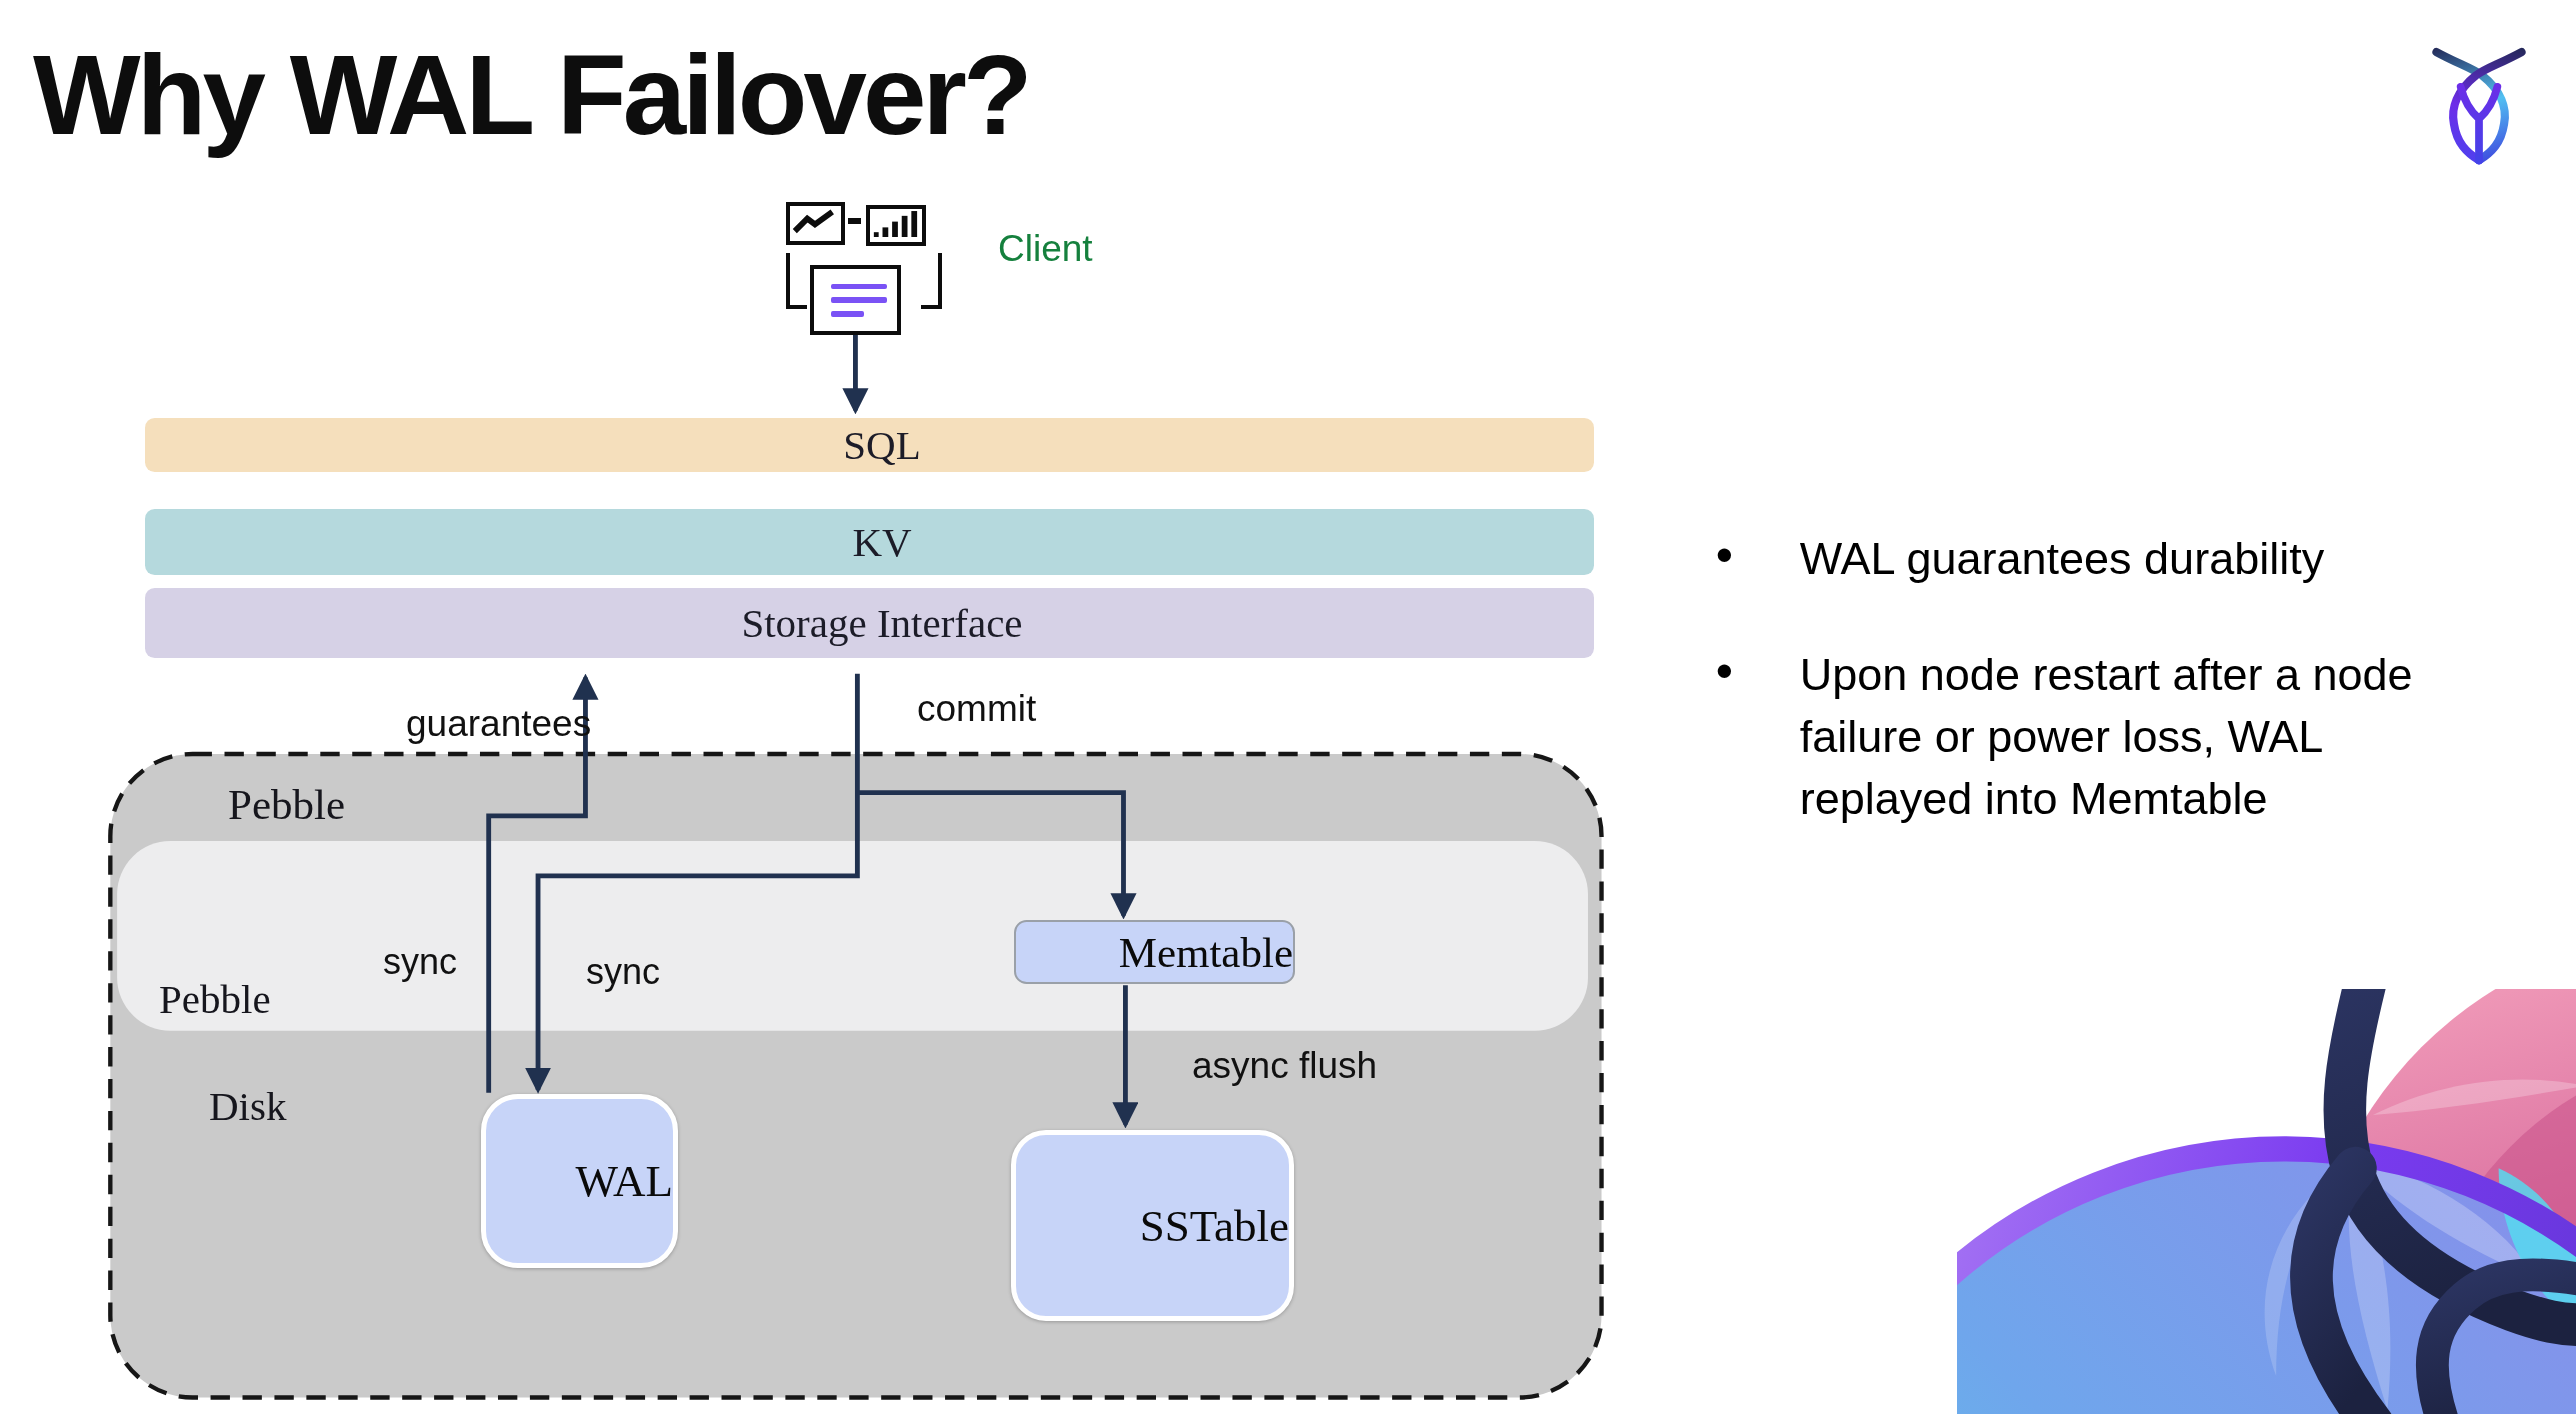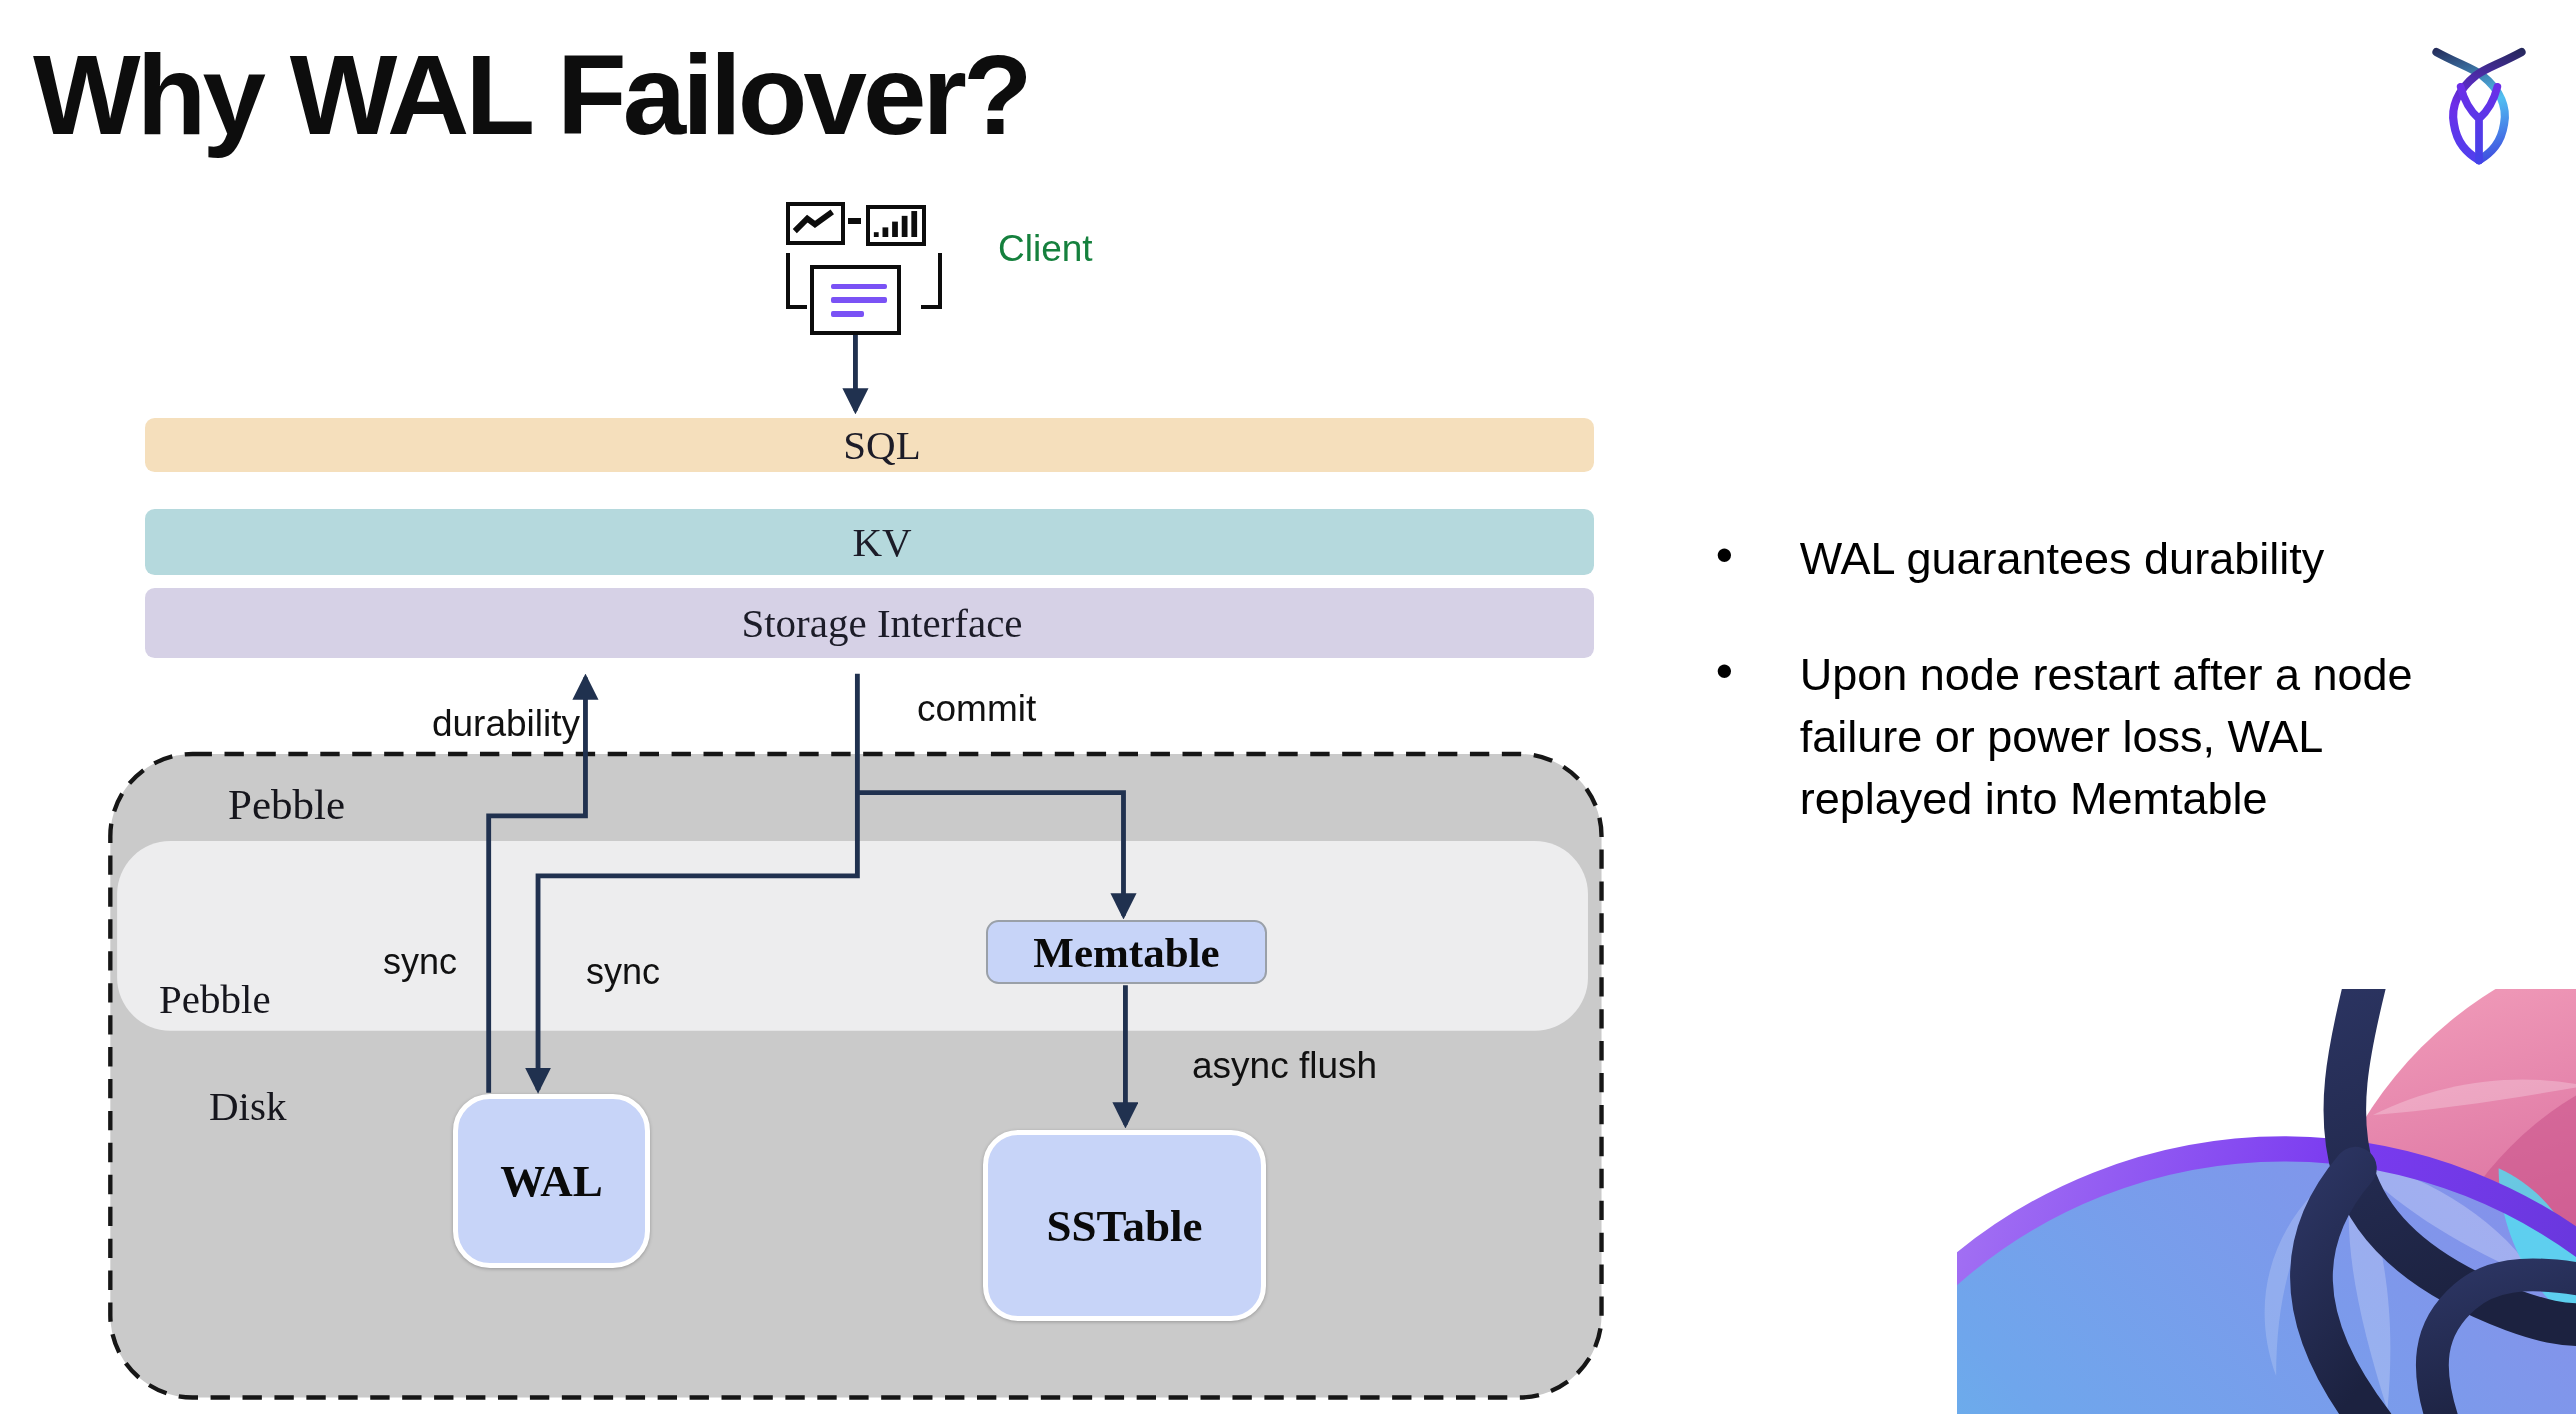--- a/index.html
+++ b/index.html
@@ -35,22 +35,22 @@
   #layer-kv{top:509px;height:66px;}
   #layer-storage{top:588px;height:70px;}
   
   #diagram-svg{left:0;top:0;z-index:1;}
   
   .serif-label{font-family:"Liberation Serif",serif;color:#16161d;z-index:2;}
   #pebble-label{left:228px;top:780px;font-size:43px;}
   #memory-label{left:159px;top:975px;font-size:41px;}
   #disk-label{left:209px;top:1082px;font-size:41px;}
   
-  .node{display:flex;align-items:center;justify-content:center;z-index:2;
-    font-family:"Liberation Serif",serif;font-weight:bold;color:#0a0a0a;box-sizing:border-box;}
+  .node{display:flex;align-items:center;justify-content:flex-end;z-index:2;
+    font-family:"Liberation Serif",serif;font-weight:normal;color:#0a0a0a;box-sizing:border-box;margin-left:28px;}
   #node-wal{left:453px;top:1094px;width:197px;height:174px;border:5.8px solid #ffffff;
     border-radius:37px;font-size:45px;box-shadow:0 1px 3.9px rgba(0,0,0,.25);}
   #node-memtable{left:986px;top:920px;width:281px;height:64px;border:2.9px solid #9aa0a8;
     border-radius:12.6px;font-size:43px;}
   #node-sstable{left:983px;top:1130px;width:283px;height:191px;border:5.8px solid #ffffff;
     border-radius:35px;font-size:45px;box-shadow:0 1px 3.9px rgba(0,0,0,.25);}
   
   .edge-label{font-size:37px;color:#111;z-index:2;}
   #lbl-committed{left:406px;top:703px;width:174px;text-align:right;}
   #lbl-commit{left:917px;top:688px;}
@@ -155,21 +155,21 @@
 <div id="node-wal" class="abs node" style="background-color: rgb(199, 212, 248);">
   <span>WAL</span>
 </div>
 <div id="node-memtable" class="abs node" style="background-color: rgb(199, 212, 248);">
   <span>Memtable</span>
 </div>
 <div id="node-sstable" class="abs node" style="background-color: rgb(199, 212, 248);">
   <span>SSTable</span>
 </div>
 
-<div id="lbl-committed" class="abs edge-label">durability</div>
+<div id="lbl-committed" class="abs edge-label">guarantees</div>
 <div id="lbl-commit" class="abs edge-label">commit</div>
 <div id="lbl-sync-left" class="abs edge-label">sync</div>
 <div id="lbl-sync-right" class="abs edge-label">sync</div>
 <div id="lbl-async" class="abs edge-label">async flush</div>
 
 <ul id="bullet-list" class="abs">
   <li>
     <span class="dot">●</span>
     <span class="btext">WAL guarantees durability</span>
   </li>

